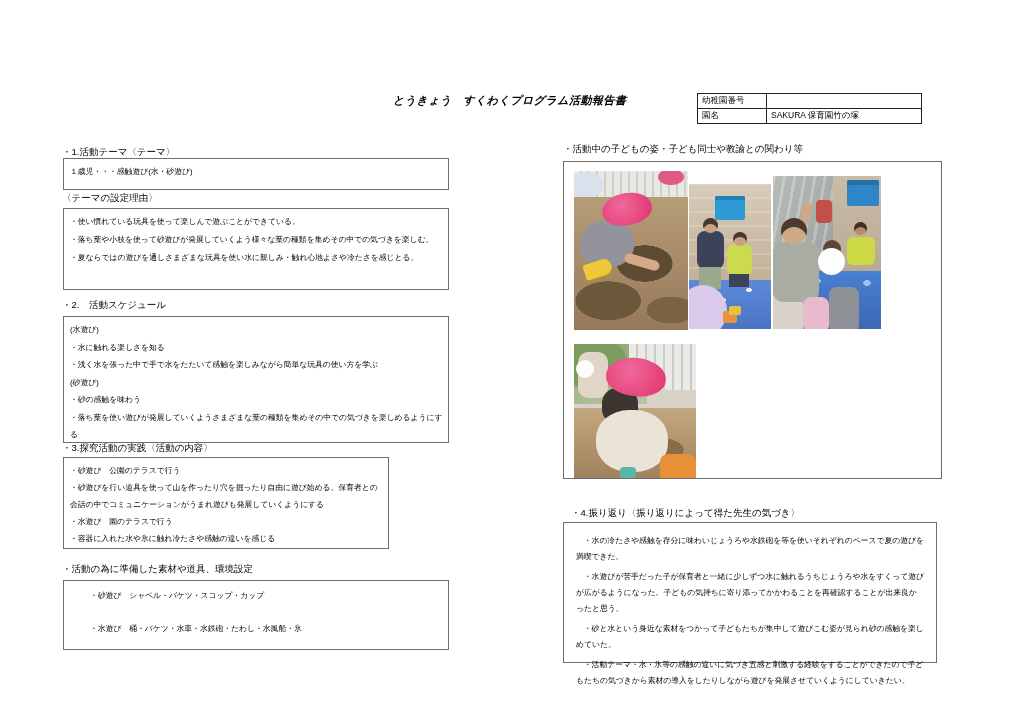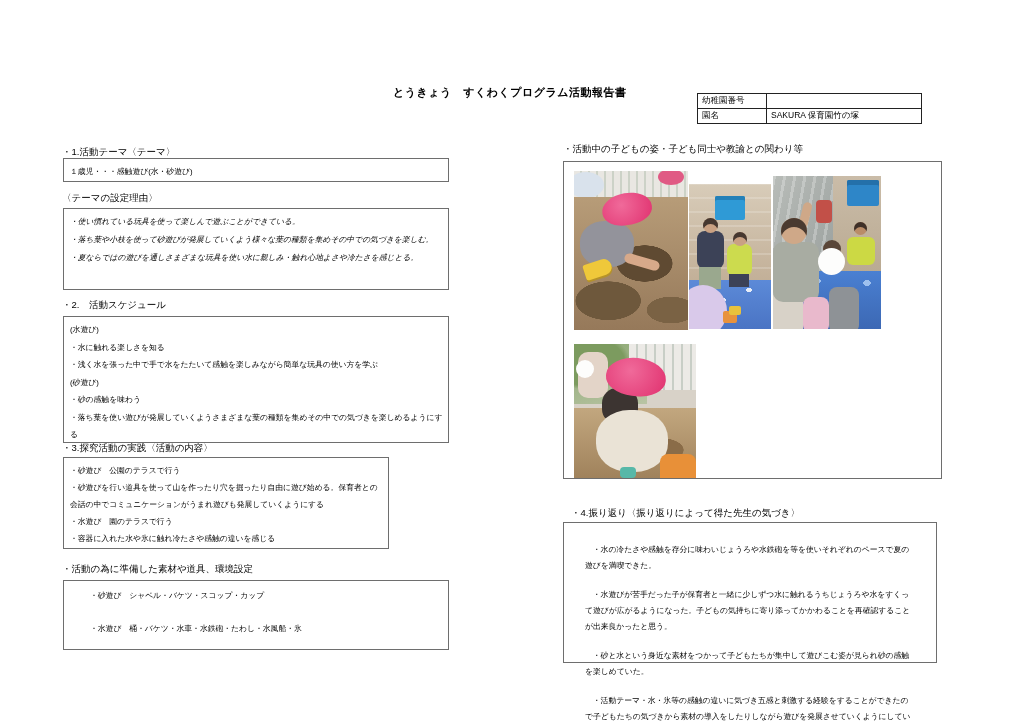--- a/index.html
+++ b/index.html
@@ -20,21 +20,21 @@
   .box{border:1px solid #6e6e6e;background:#fff;box-sizing:border-box;
        font-size:7.8px;line-height:17px;padding:4px 5px 0 6px;}
   .box .ln{min-height:17px;}
   .box2 .ln{line-height:18px;min-height:18px;}
   .box3 .ln{line-height:17.5px;min-height:17.5px;}
   .box5 .ln{line-height:14px;min-height:14px;margin-left:20px;}
   .box5 .ln + .ln{margin-top:19px;}
 
   .refl{border:1px solid #6e6e6e;box-sizing:border-box;font-size:7.8px;
         line-height:16px;padding:6px 8px 0 8px;}
-  .refl p{margin:13px;text-indent:1em;}
+  .refl p{margin:4px;text-indent:1em;}
 
   .gallery{border:1px solid #6e6e6e;box-sizing:border-box;background:#fff;}
   .photo{position:absolute;overflow:hidden;background:#d8d2c8;}
   .photo *{position:absolute;}
 
   
   .p1-fence{top:0;left:0;right:0;height:30px;
     background:repeating-linear-gradient(90deg,#e9e7e2 0 6px,#ccd2c7 6px 8px);}
   .p1-person{left:-6px;top:1px;width:36px;height:26px;border-radius:50%;background:#d9e2ec;}
   .p1-redhat{right:4px;top:-2px;width:26px;height:16px;border-radius:50%;background:#e05a84;}
@@ -111,42 +111,42 @@
   .p4-cap{left:32px;top:14px;width:60px;height:38px;border-radius:50% 50% 46% 46%;
     background:radial-gradient(circle at 40% 35%,#f06a9a,#e0306e);transform:rotate(6deg);}
   .p4-hair{left:28px;top:44px;width:36px;height:36px;border-radius:42%;background:#3c3431;}
   .p4-outfit{left:22px;top:66px;width:72px;height:62px;border-radius:46%;background:#eae3d6;}
   .p4-toy{right:0;bottom:0;width:36px;height:24px;border-radius:8px 8px 0 0;background:#e89038;}
   .p4-glove{left:46px;bottom:0;width:16px;height:11px;border-radius:4px;background:#57b8a8;}
 </style>
 </head>
 <body>
 
-<div class="abs doc-title" style="left:393px;top:85px;">とうきょう　すくわくプログラム活動報告書</div>
+<div class="abs doc-title" style="left:393px;top:93px;font-style:italic;">とうきょう　すくわくプログラム活動報告書</div>
 
 <table class="hdr abs" style="left:697px;top:93px;">
   <tbody>
       <tr>
     <td class="hdr-label">幼稚園番号</td>
     <td class="hdr-value"></td>
   </tr>
   <tr>
     <td class="hdr-label">園名</td>
     <td class="hdr-value">SAKURA 保育園竹の塚</td>
   </tr>
 </tbody>
   </table>
 
 <div class="abs sec-heading" style="left:62px;top:146px;">・1.活動テーマ〈テーマ〉</div>
-<div class="abs box" style="left:63px;top:158px;width:386px;height:24px;">
+<div class="abs box" style="left:63px;top:158px;width:386px;height:32px;">
   <div class="ln">１歳児・・・感触遊び(水・砂遊び)</div>
 </div>
 
 <div class="abs sec-heading" style="left:62px;top:192px;">〈テーマの設定理由〉</div>
-<div class="abs box box2" style="left:63px;top:208px;width:386px;height:82px;font-style:italic;">
+<div class="abs box box2" style="left:63px;top:208px;width:386px;height:82px;">
   <div class="ln">・使い慣れている玩具を使って楽しんで遊ぶことができている。</div>
   <div class="ln">・落ち葉や小枝を使って砂遊びが発展していくよう様々な葉の種類を集めその中での気づきを楽しむ。</div>
   <div class="ln">・夏ならではの遊びを通しさまざまな玩具を使い水に親しみ・触れ心地よさや冷たさを感じとる。</div>
 </div>
 
 <div class="abs sec-heading" style="left:62px;top:299px;">・2.　活動スケジュール</div>
 <div class="abs box box3" style="left:63px;top:316px;width:386px;height:127px;">
   <div class="ln">(水遊び)</div>
   <div class="ln">・水に触れる楽しさを知る</div>
   <div class="ln">・浅く水を張った中で手で水をたたいて感触を楽しみながら簡単な玩具の使い方を学ぶ</div>

